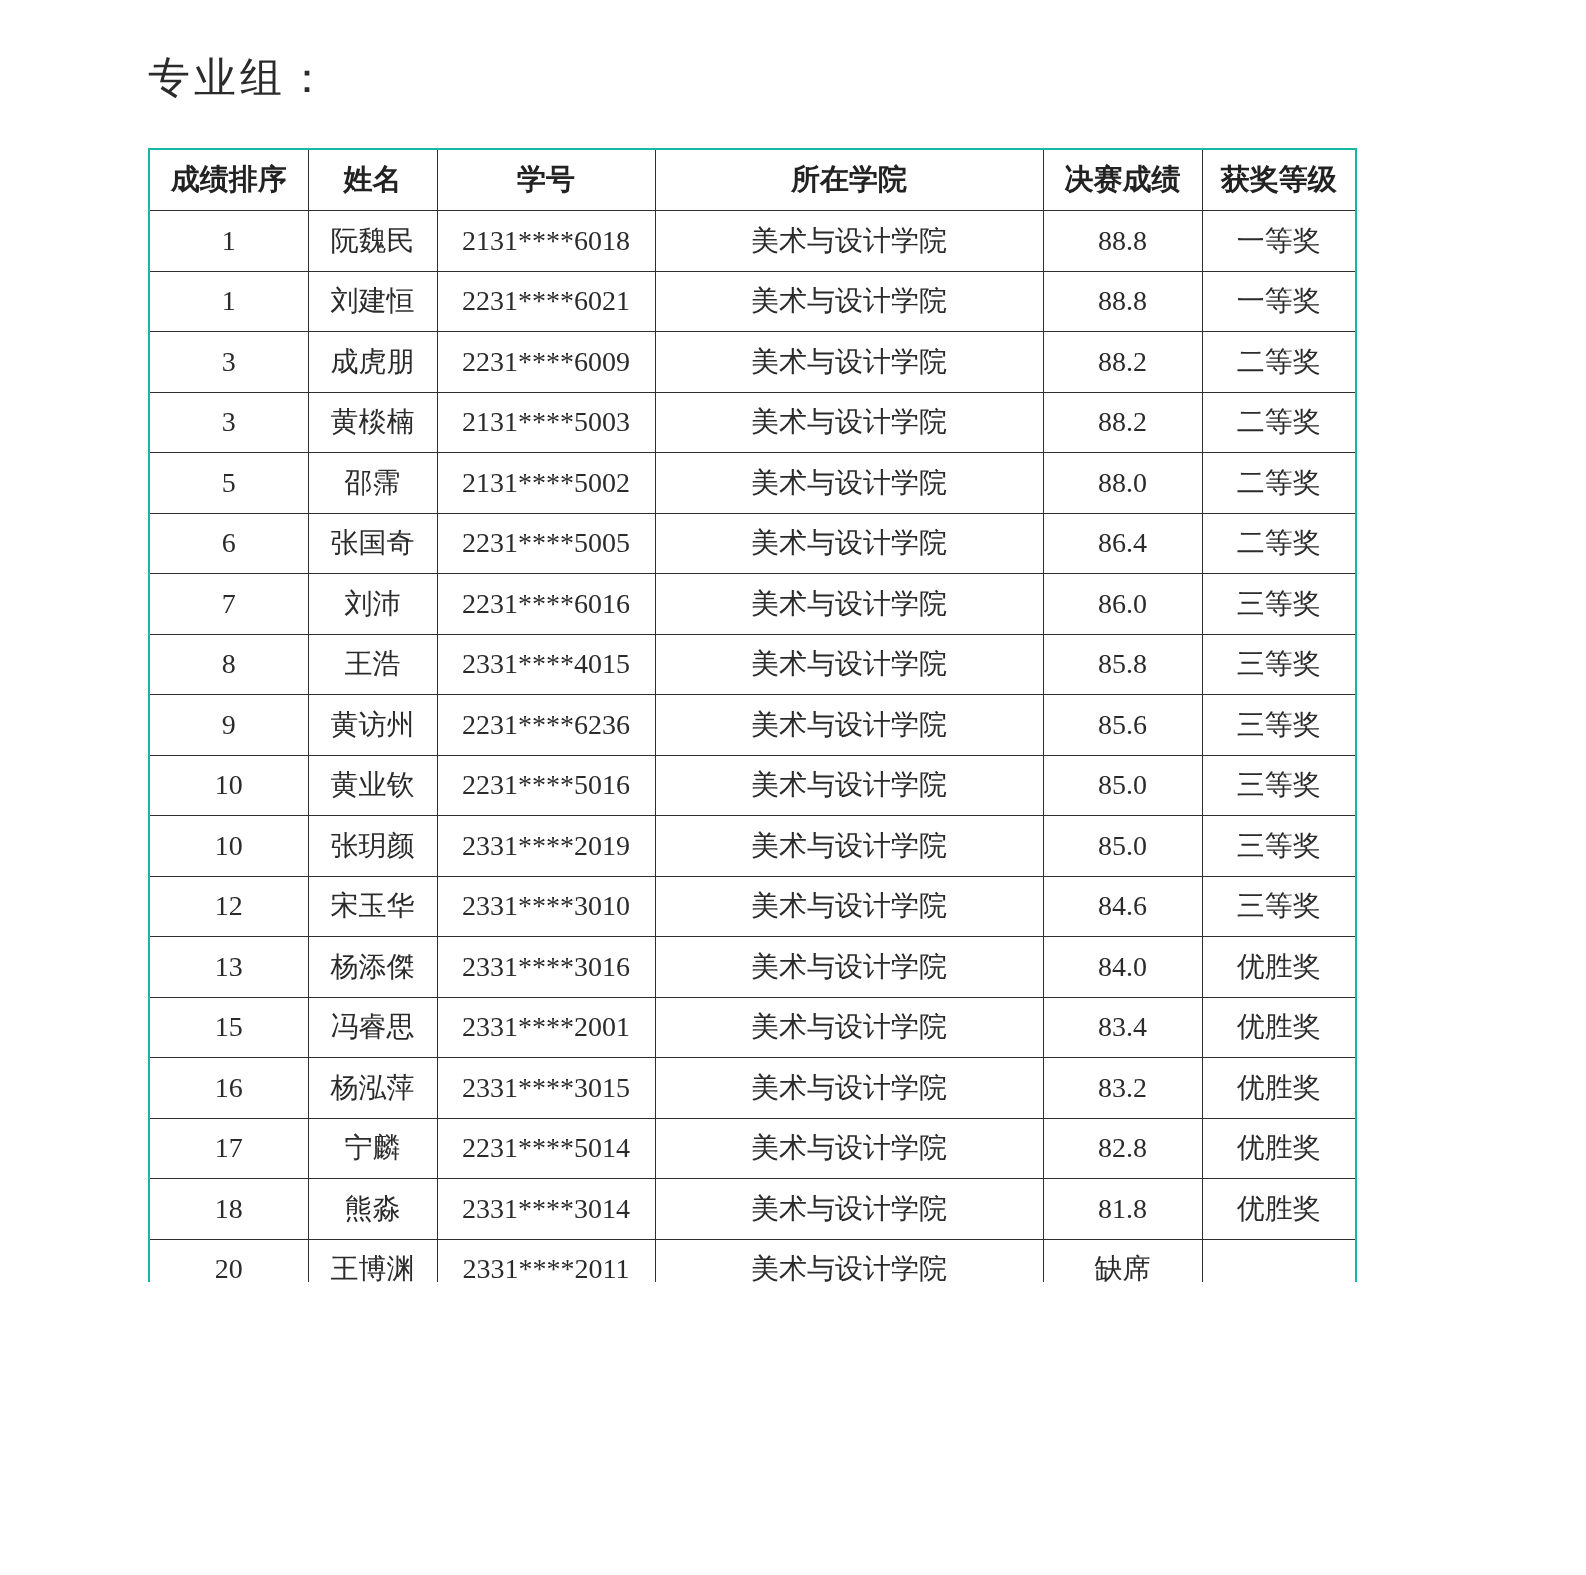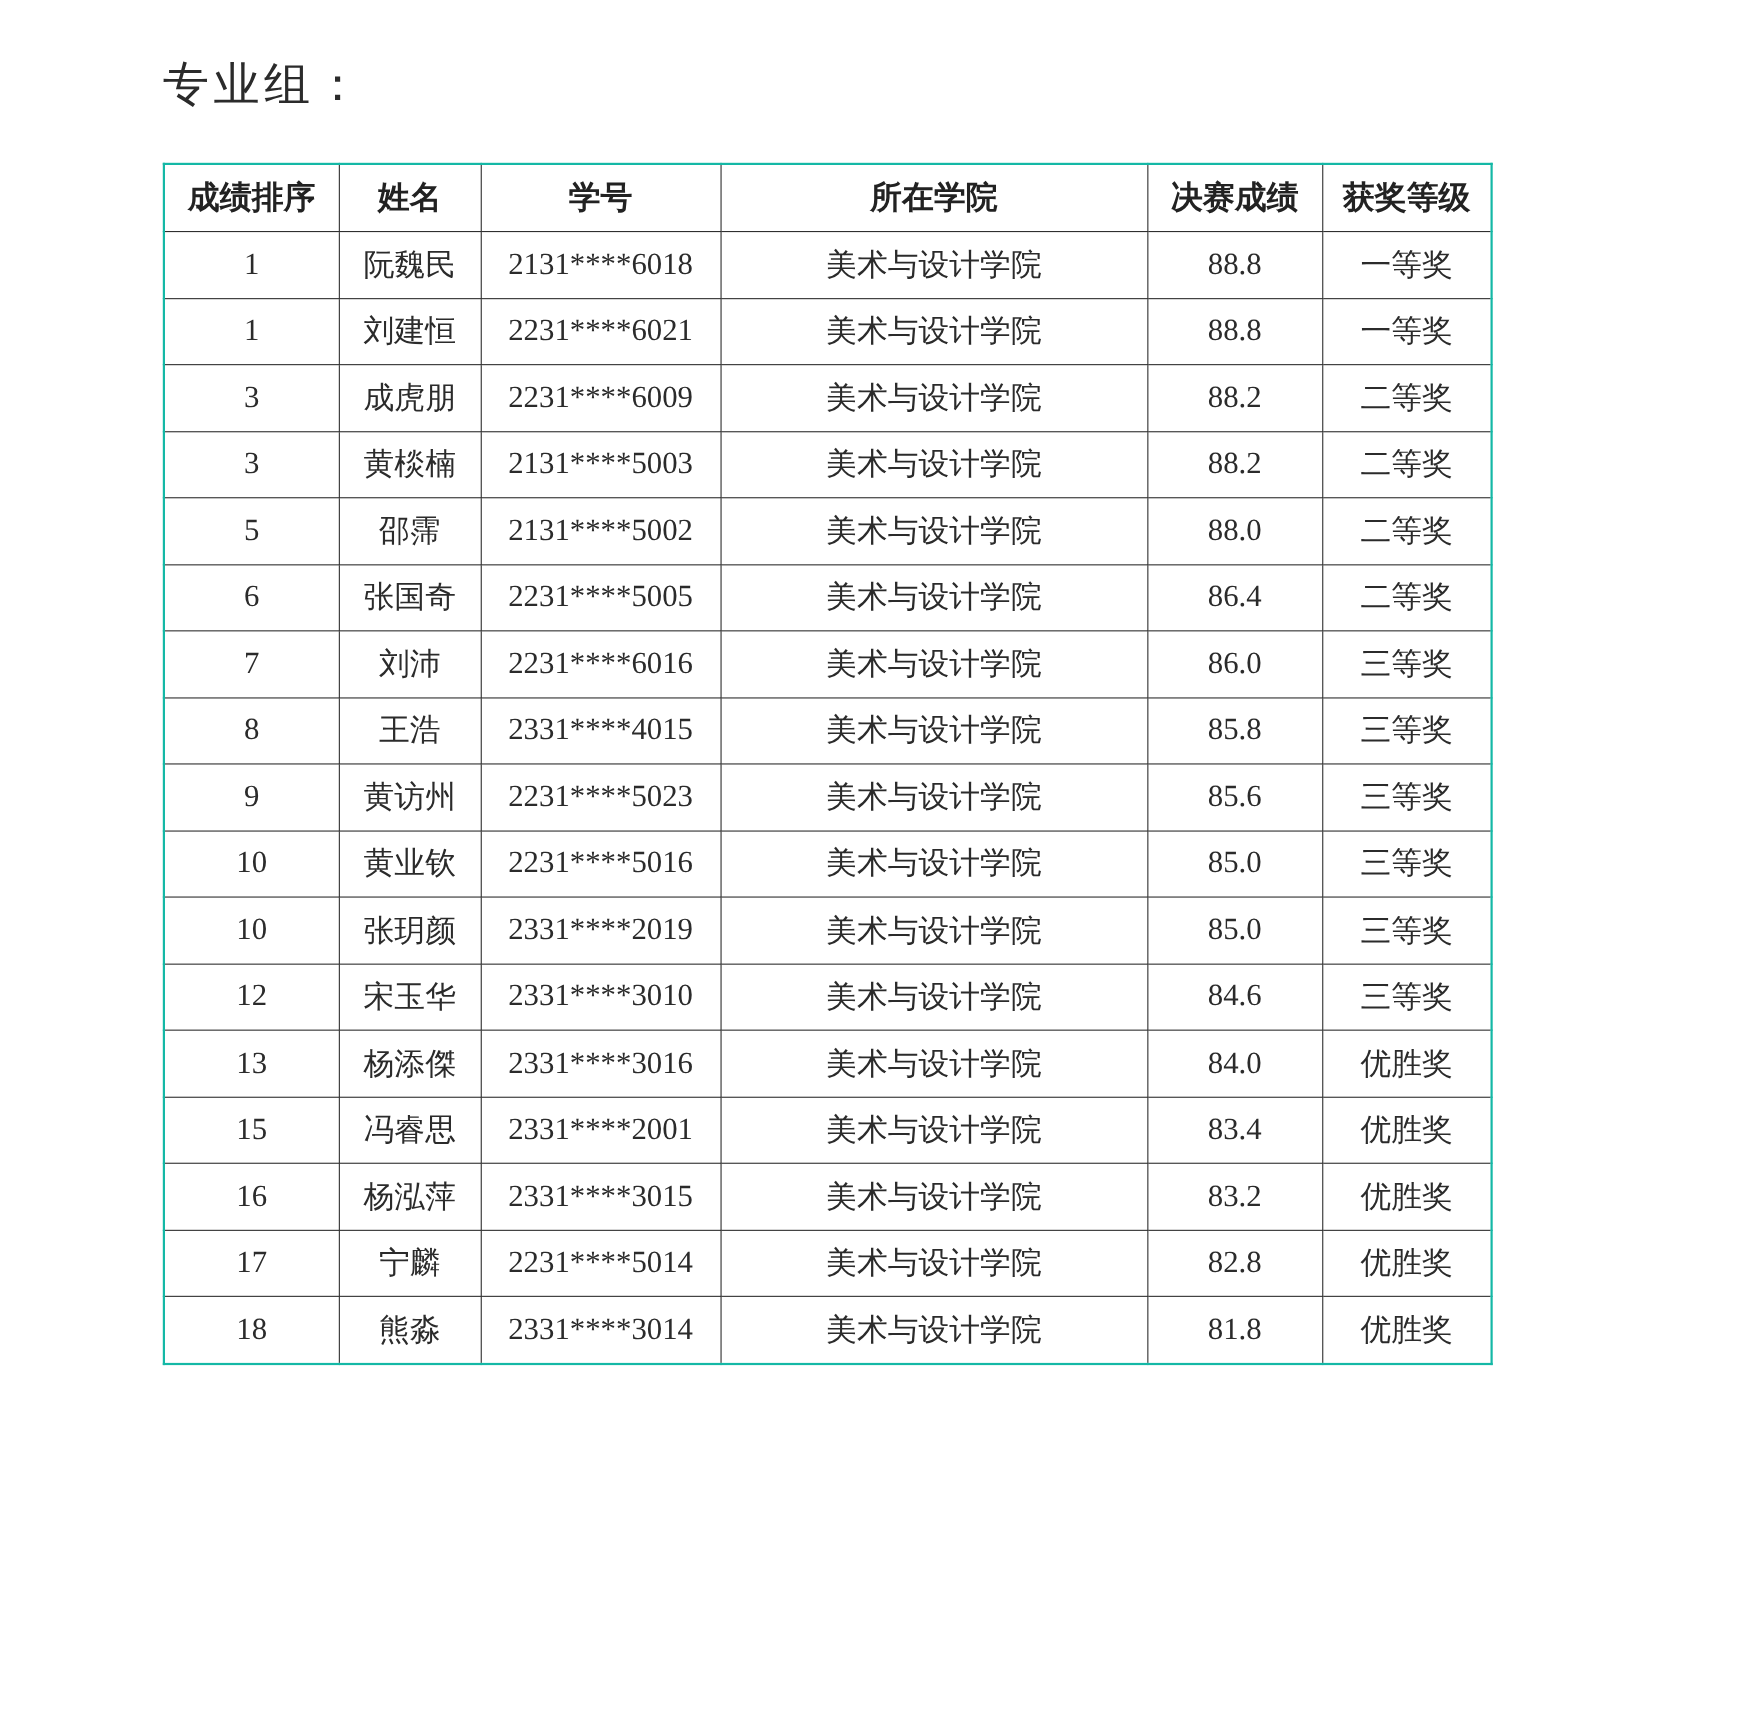--- a/index.html
+++ b/index.html
@@ -144,21 +144,21 @@
           <td>8</td>
           <td>王浩</td>
           <td>2331****4015</td>
           <td>美术与设计学院</td>
           <td>85.8</td>
           <td>三等奖</td>
         </tr>
         <tr>
           <td>9</td>
           <td>黄访州</td>
-          <td>2231****5023</td>
+          <td>2231****6236</td>
           <td>美术与设计学院</td>
           <td>85.6</td>
           <td>三等奖</td>
         </tr>
         <tr>
           <td>10</td>
           <td>黄业钦</td>
           <td>2231****5016</td>
           <td>美术与设计学院</td>
           <td>85.0</td>
@@ -213,16 +213,24 @@
           <td>优胜奖</td>
         </tr>
         <tr>
           <td>18</td>
           <td>熊淼</td>
           <td>2331****3014</td>
           <td>美术与设计学院</td>
           <td>81.8</td>
           <td>优胜奖</td>
         </tr>
+        <tr>
+          <td>20</td>
+          <td>王博渊</td>
+          <td>2331****2011</td>
+          <td>美术与设计学院</td>
+          <td>缺席</td>
+          <td></td>
+        </tr>
       </tbody>
   </table>
 
 </div>
 
 </body></html>

